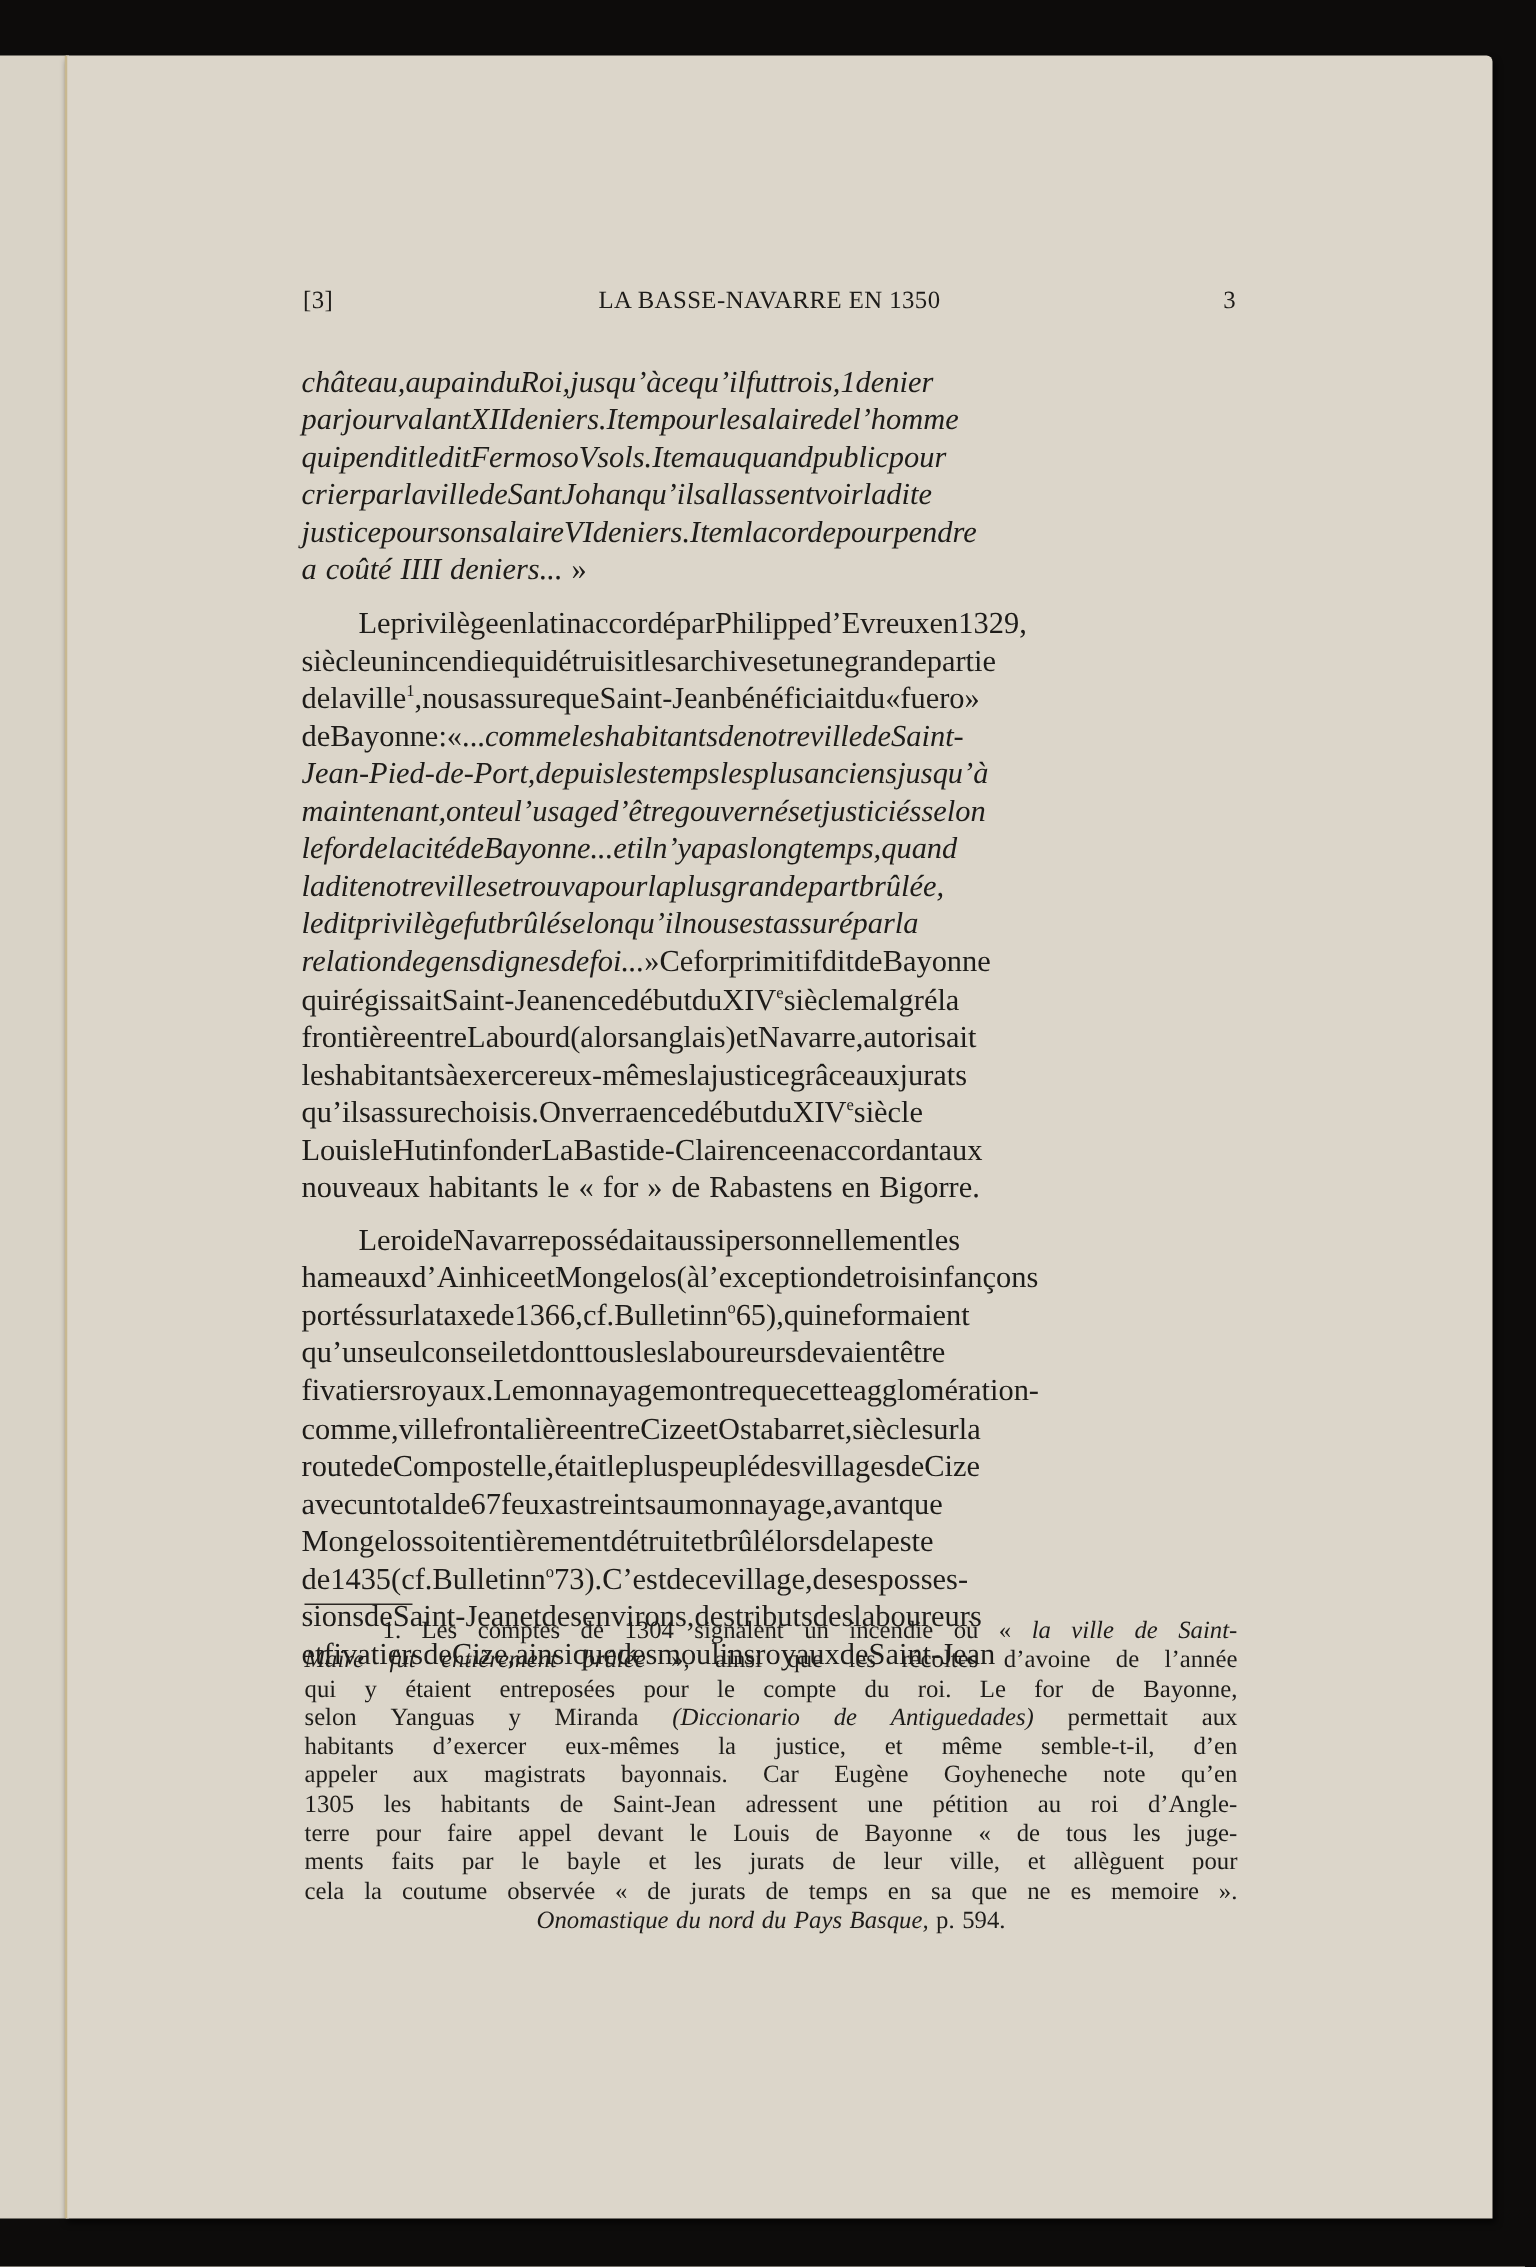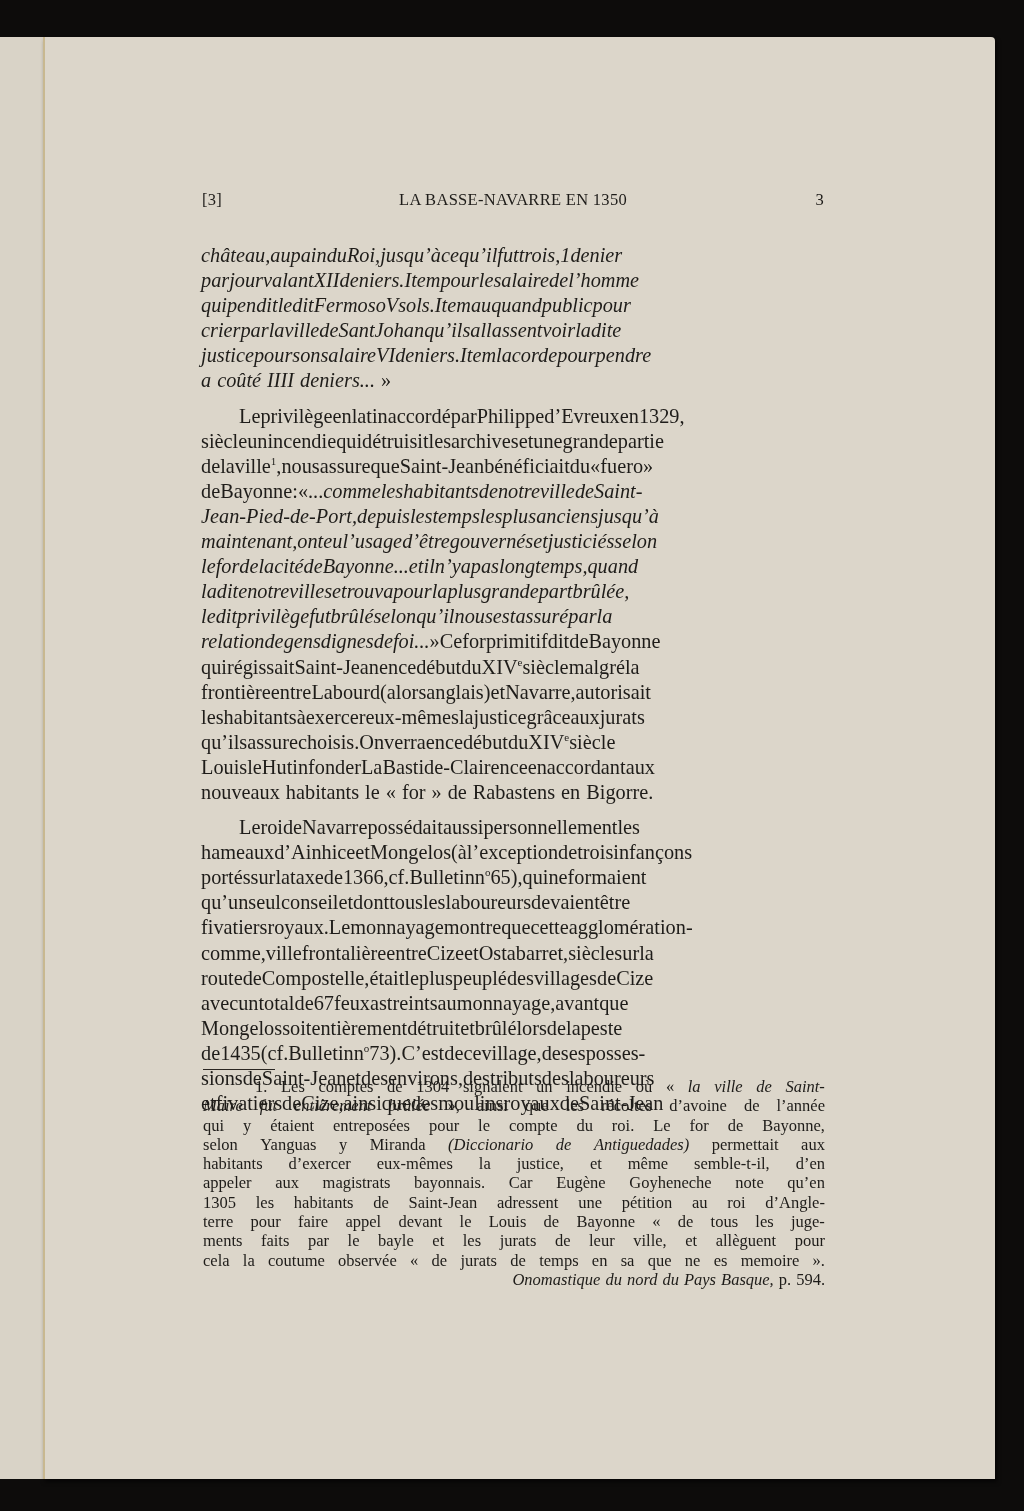--- a/index.html
+++ b/index.html
@@ -47,21 +47,21 @@
     position: absolute; left: 203px; top: 1069px; width: 72px; height: 1px;
     border-top: 1.5px solid #2a2622;
   }
   .footnotes {
     position: absolute; left: 203px; top: 1077px; width: 622px;
   }
   .fline {
     font-size: 16.5px; line-height: 19.3px; height: 19.3px;
     white-space: nowrap; display: flex; justify-content: space-between;
   }
-  .fline.last { justify-content: flex-end; gap: 5px; }
+  .fline.last { justify-content: center; gap: 5px; }
   .fline.indent { padding-left: 52px; }
   .w { display: inline-block; }
 </style>
 </head>
 <body>
 
 <div class="back-page"></div>
 
 <div class="page"></div>
 

